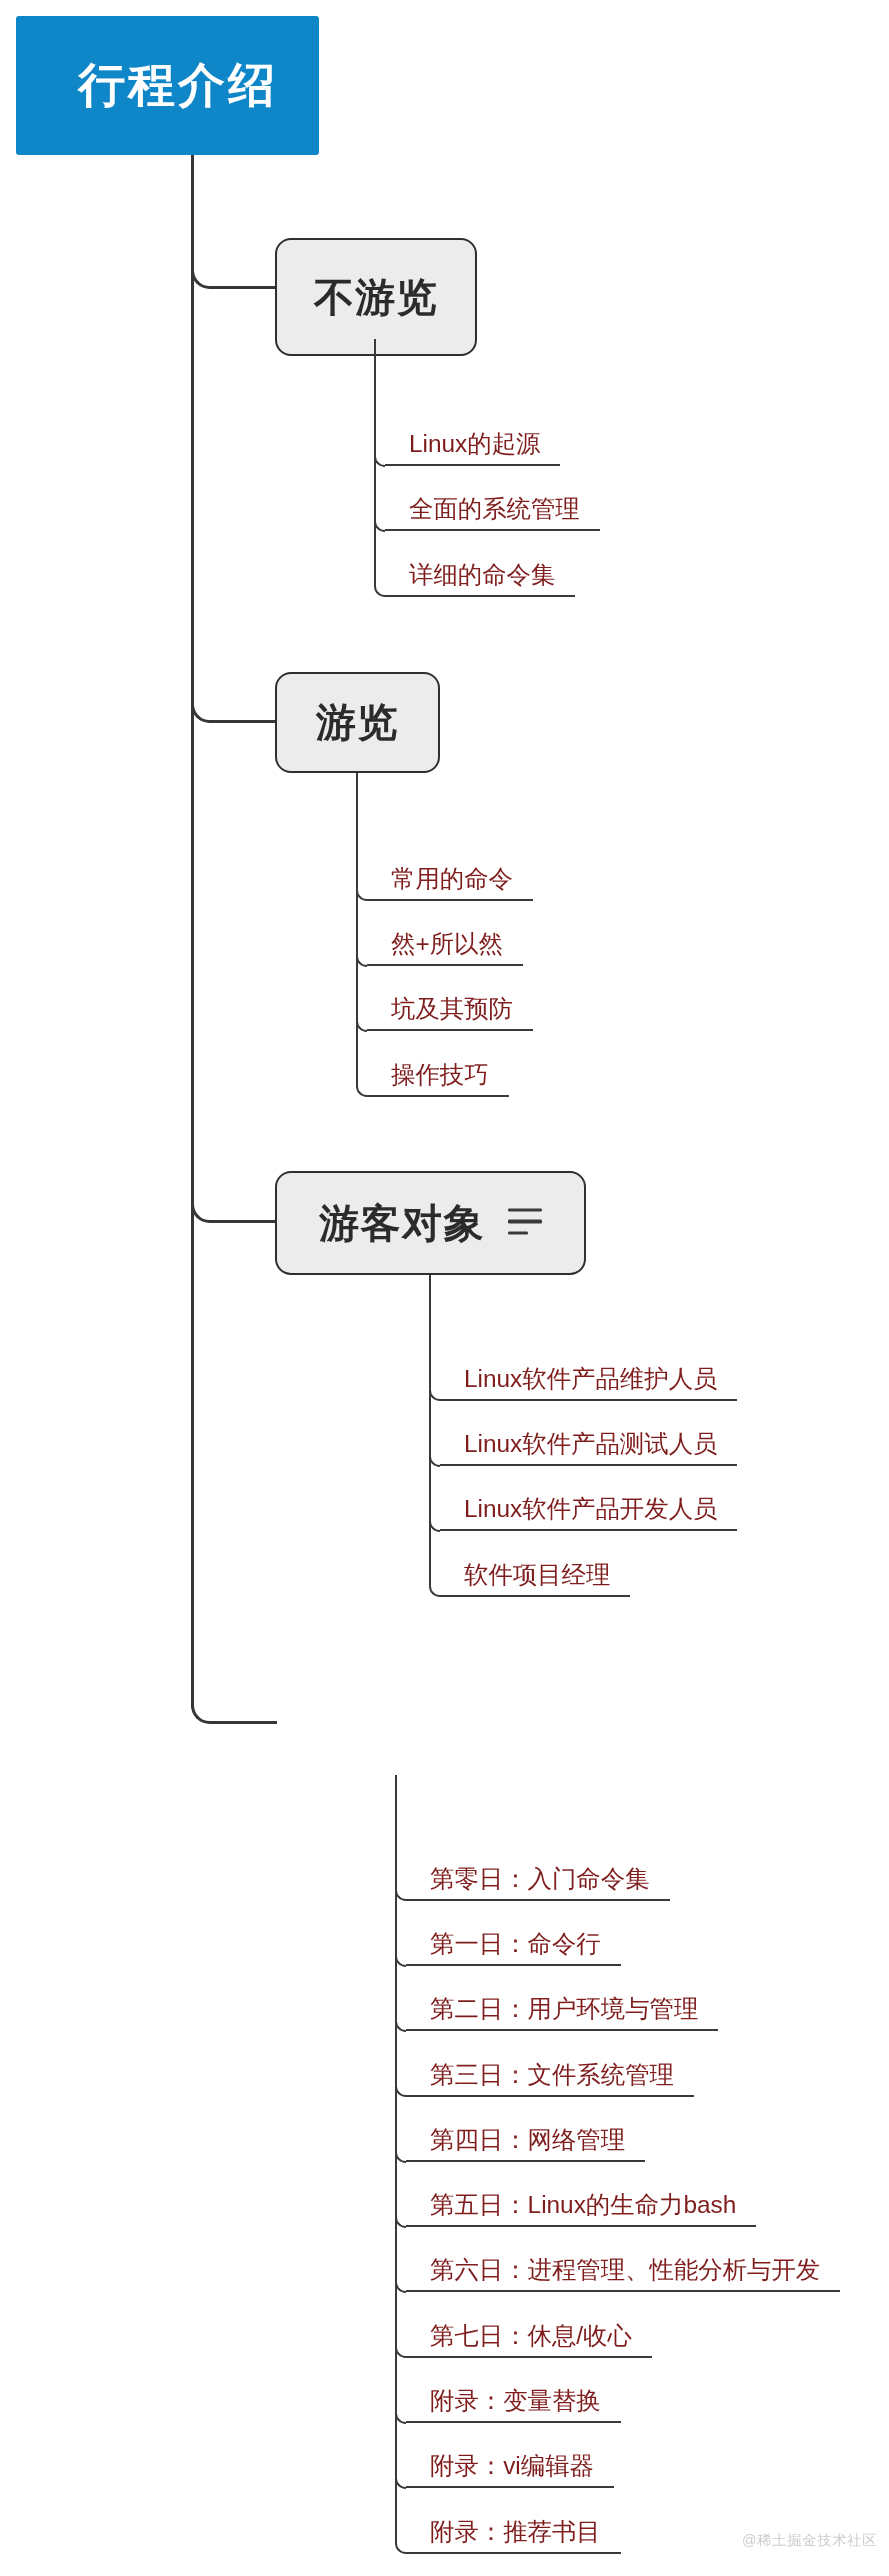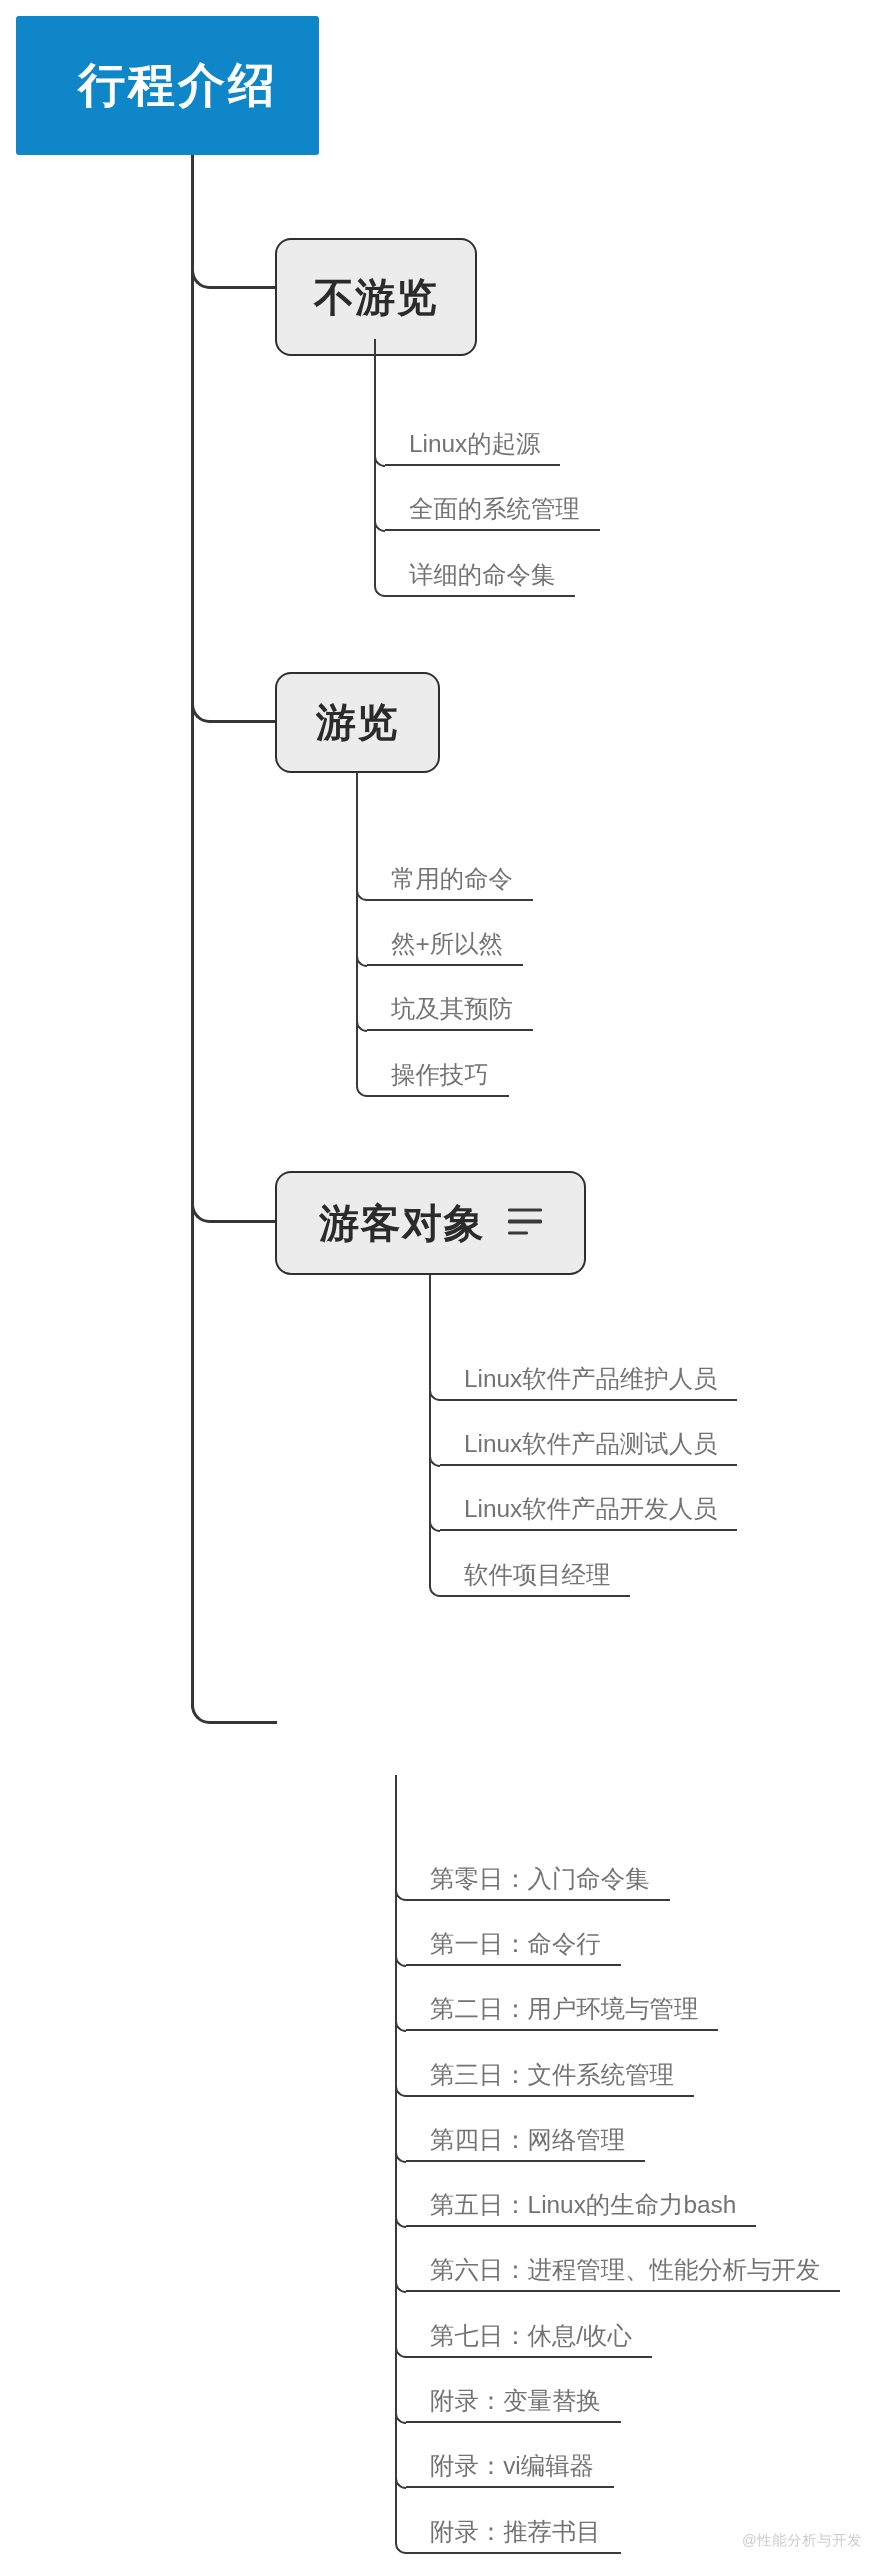--- a/index.html
+++ b/index.html
@@ -71,21 +71,21 @@
   
   .child-row {
     position: absolute;
     height: 45px;
     display: flex; align-items: flex-end;
     padding: 0 20px 8px 24px;
     border-bottom: 2.2px solid #3a3a3a;
     width: max-content;
     font-size: 24.4px;
     font-weight: 500;
-    color: #737373;
+    color: #7f1d1d;
     white-space: nowrap;
     line-height: 1;
   }
   
   .notes-icon {
     display: inline-flex;
     flex-direction: column;
     gap: 8.6px;
     margin-left: 23px;
     transform: translateY(-1.4px);
@@ -181,16 +181,16 @@
   <div class="child-row" style="left:406px; top:1986px;">第二日：用户环境与管理</div>
   <div class="child-row" style="left:406px; top:2052px;">第三日：文件系统管理</div>
   <div class="child-row" style="left:406px; top:2117px;">第四日：网络管理</div>
   <div class="child-row" style="left:406px; top:2182px;">第五日：Linux的生命力bash</div>
   <div class="child-row" style="left:406px; top:2247px;">第六日：进程管理、性能分析与开发</div>
   <div class="child-row" style="left:406px; top:2313px;">第七日：休息/收心</div>
   <div class="child-row" style="left:406px; top:2378px;">附录：变量替换</div>
   <div class="child-row" style="left:406px; top:2443px;">附录：vi编辑器</div>
   <div class="child-row" style="left:406px; top:2509px;">附录：推荐书目</div>
 
-  <div class="watermark">@性能分析与开发</div>
+  <div class="watermark">@稀土掘金技术社区</div>
 
 </div>
 
 
 </body></html>

